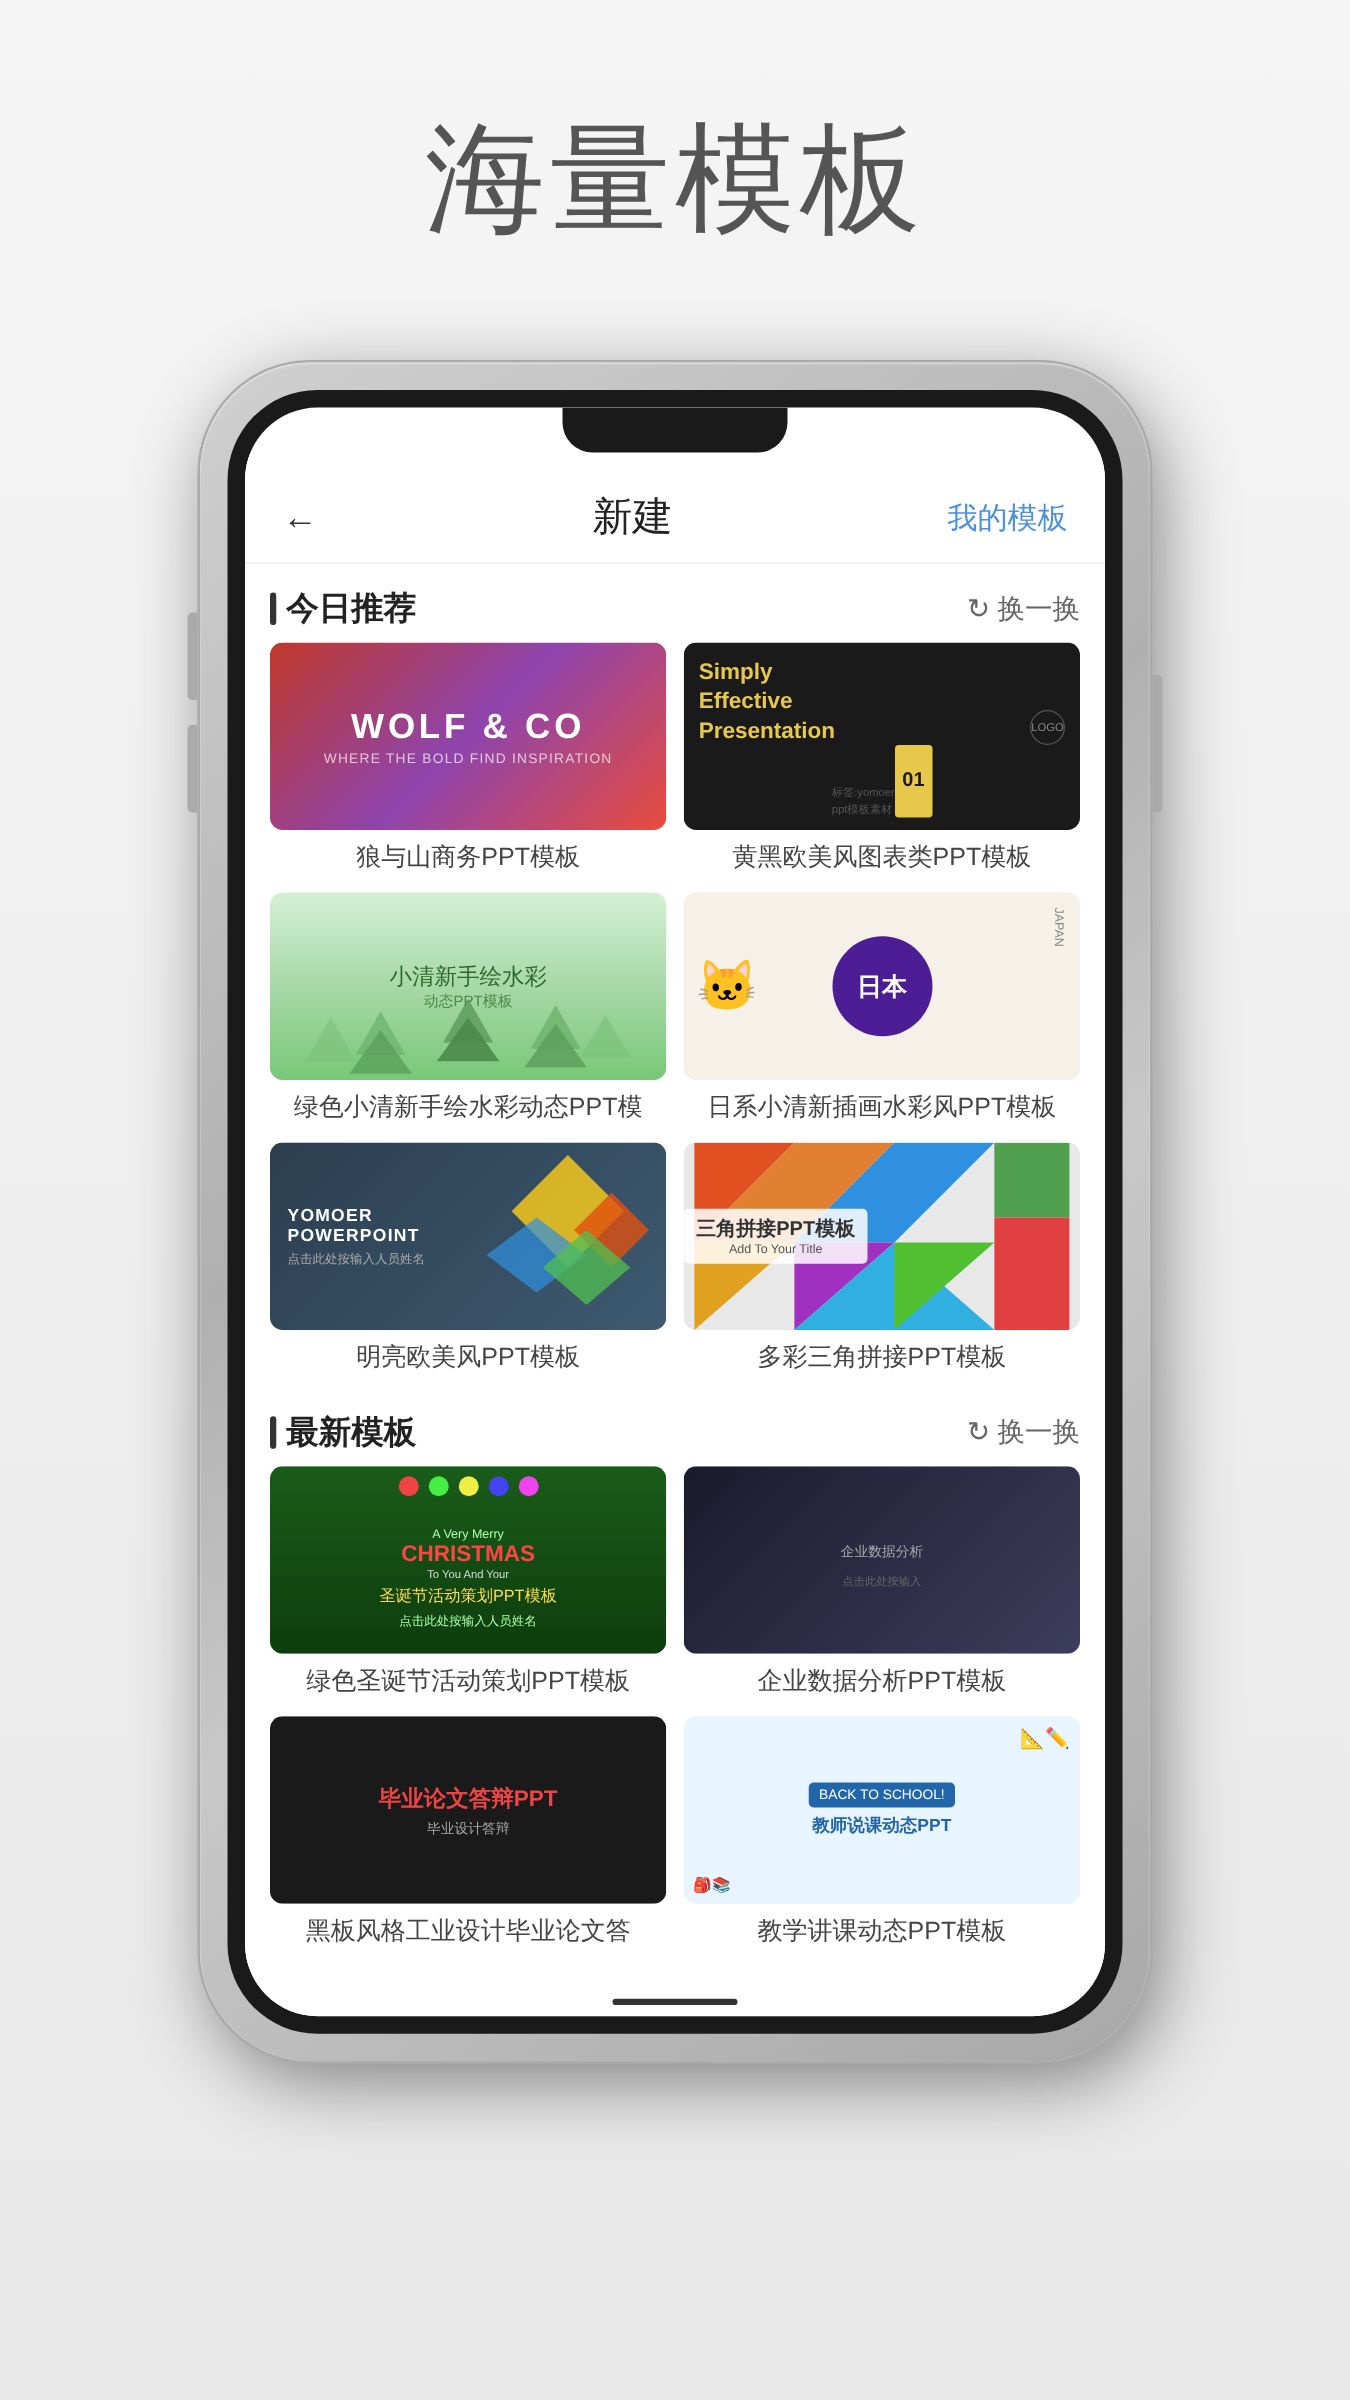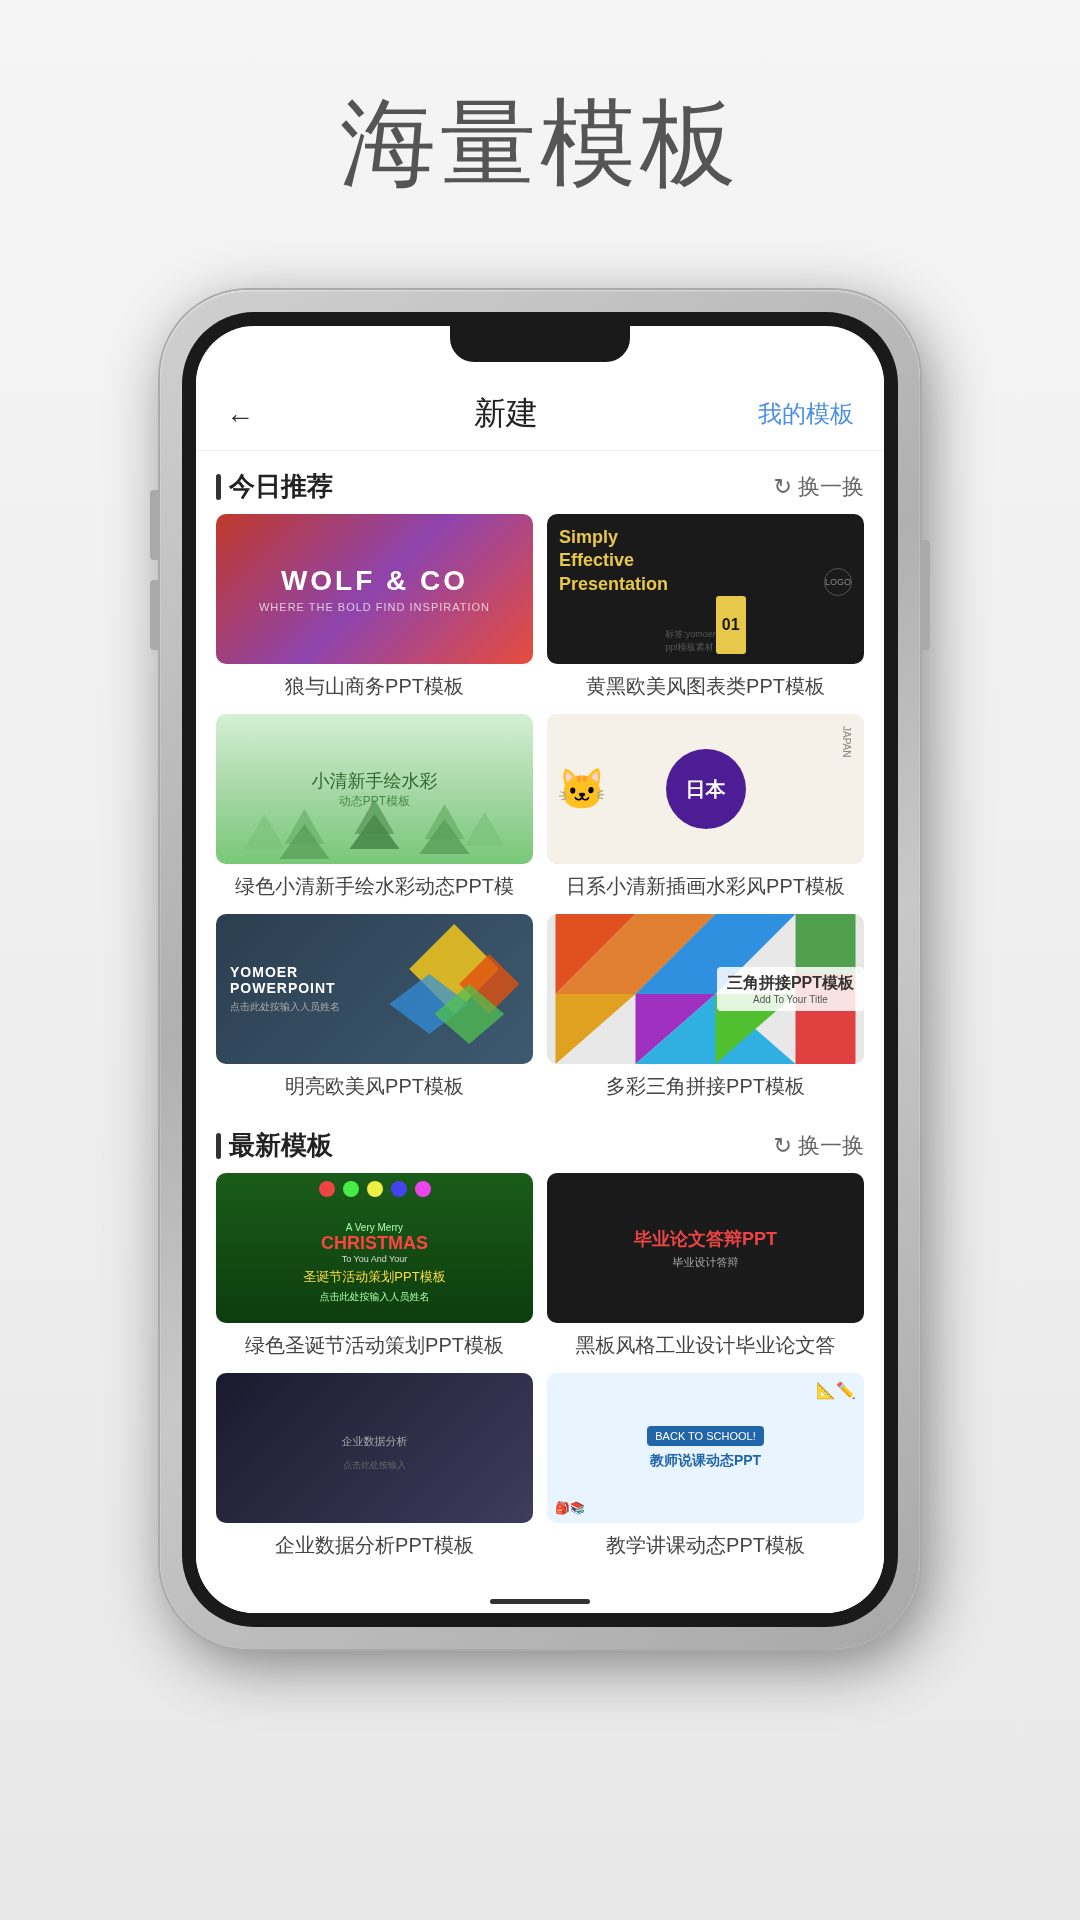--- a/index.html
+++ b/index.html
@@ -357,21 +357,21 @@
       color: #aaa;
       font-size: 10px;
       margin-top: 4px;
     }
 
     
     .tmpl-triangle {
       background: #e8e8e8;
       display: flex;
       flex-direction: column;
-      align-items: flex-end;
+      align-items: flex-start;
       justify-content: center;
       height: 100%;
       position: relative;
       overflow: hidden;
     }
     .tri-text {
       z-index: 1;
       text-align: center;
     }
     .tri-title {
@@ -696,36 +696,36 @@
                     <div class="xmas-sub">圣诞节活动策划PPT模板</div>
                     <div class="xmas-desc">点击此处按输入人员姓名</div>
                   </div>
                 </div>
               </div>
               <div class="template-label">绿色圣诞节活动策划PPT模板</div>
             </div>
 
             <div class="template-item">
               <div class="template-thumb">
+                <div class="tmpl-business" style="background:linear-gradient(135deg,#1a1a2e,#3d3d5c);">
+                  <div style="font-size:11px;color:#aaa;text-align:center;padding:10px;">企业数据分析</div>
+                  <div style="font-size:9px;color:#666;text-align:center;">点击此处按输入</div>
+                </div>
+              </div>
+              <div class="template-label">企业数据分析PPT模板</div>
+            </div>
+
+            <div class="template-item">
+              <div class="template-thumb">
                 <div class="tmpl-thesis">
                   <div class="thesis-title">毕业论文答辩PPT</div>
                   <div class="thesis-sub">毕业设计答辩</div>
                 </div>
               </div>
               <div class="template-label">黑板风格工业设计毕业论文答</div>
-            </div>
-
-            <div class="template-item">
-              <div class="template-thumb">
-                <div class="tmpl-business" style="background:linear-gradient(135deg,#1a1a2e,#3d3d5c);">
-                  <div style="font-size:11px;color:#aaa;text-align:center;padding:10px;">企业数据分析</div>
-                  <div style="font-size:9px;color:#666;text-align:center;">点击此处按输入</div>
-                </div>
-              </div>
-              <div class="template-label">企业数据分析PPT模板</div>
             </div>
 
             <div class="template-item">
               <div class="template-thumb">
                 <div class="tmpl-teacher">
                   <div class="back-to-school">BACK TO SCHOOL!</div>
                   <div class="teacher-title">教师说课动态PPT</div>
                   <div class="teacher-icons">📐✏️</div>
 
                   <div style="position:absolute;bottom:8px;left:8px;font-size:12px;color:#aaa;">🎒📚</div>

